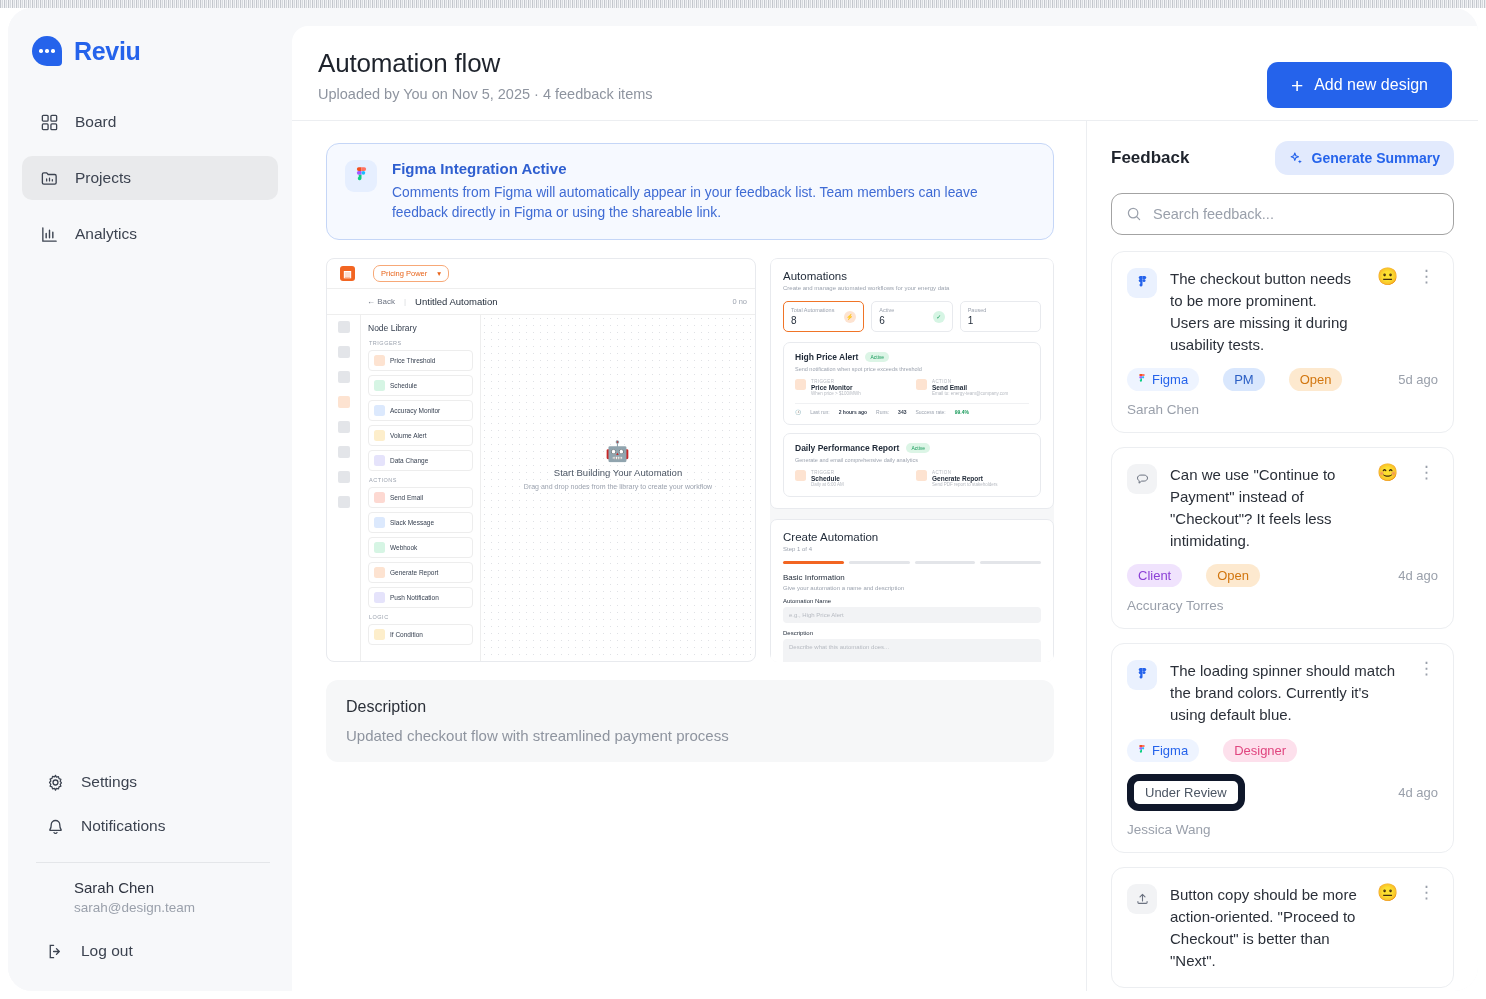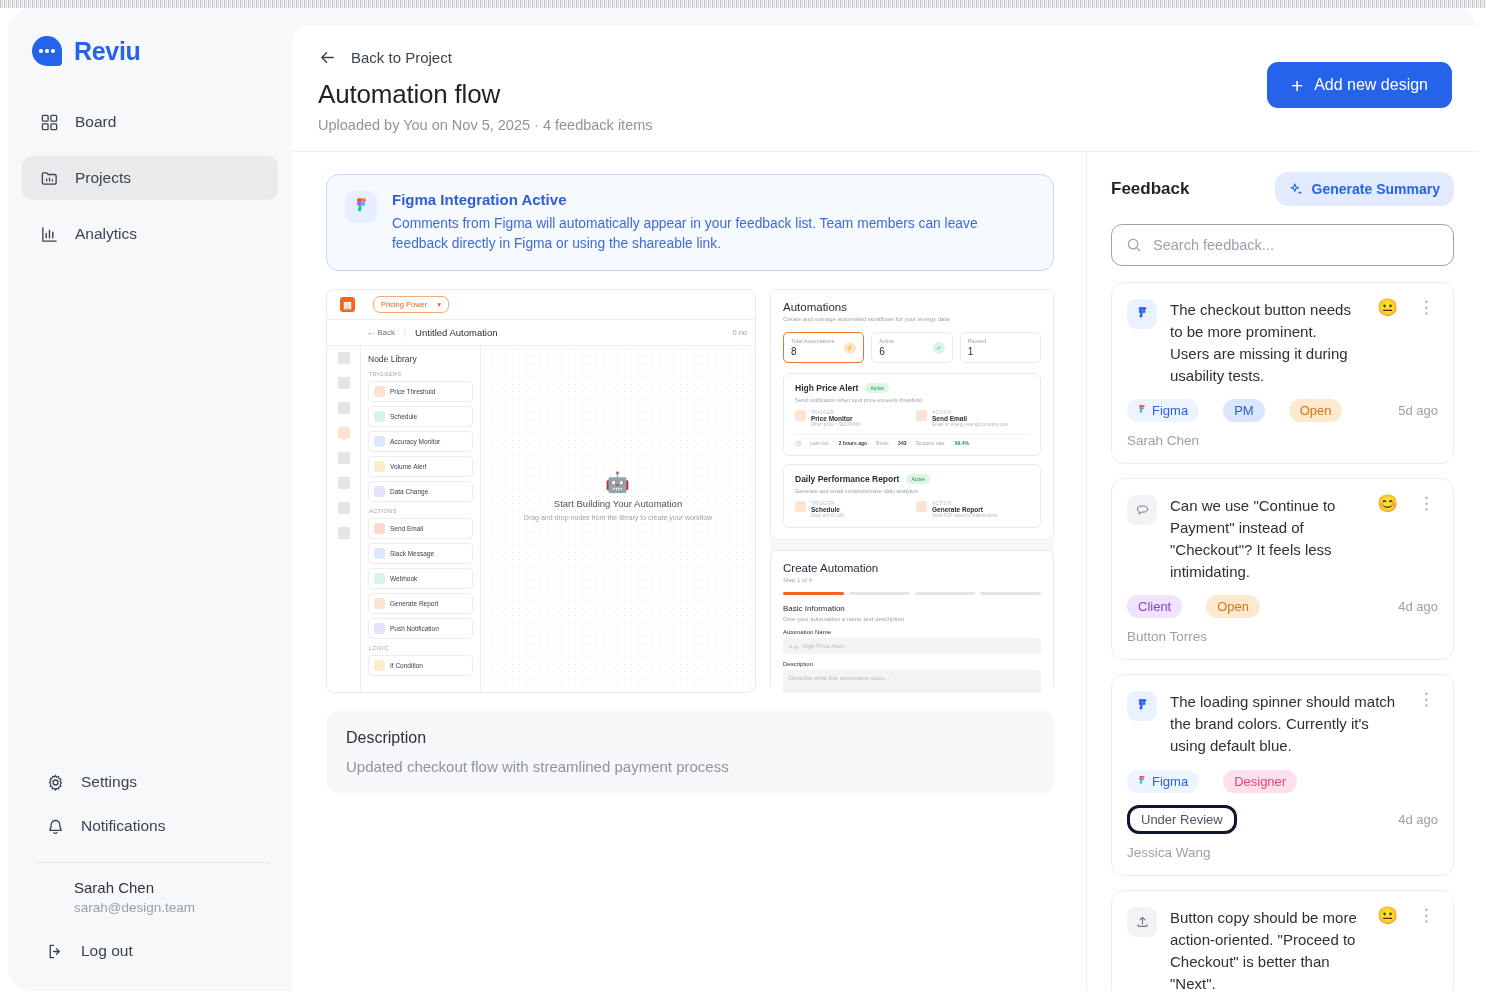--- a/index.html
+++ b/index.html
@@ -150,21 +150,21 @@
   .fc-text { font-size:15px; color:#2b3039; line-height:1.47; }
   .fc-emoji { font-size:17px; line-height:1; margin-left:6px; }
   .fc-menu { color:#9aa0ab; font-size:17px; line-height:.8; cursor:pointer; letter-spacing:0; padding:2px 3px 0 6px;}
   .tags { display:flex; flex-wrap:wrap; align-items:center; gap:24px; margin-top:12px; }
   .tag { font-size:13px; border-radius:12px; padding:4px 11px; display:inline-flex; align-items:center; gap:6px; }
   .tag.figma { background:#eef4ff; color:#2563eb; }
   .tag.pm { background:#d9e7fd; color:#2b5fc4; }
   .tag.open { background:#fde9cf; color:#d2760f; }
   .tag.client { background:#f0e3fd; color:#8b3fd6; }
   .tag.designer { background:#fde0ec; color:#e0457f; }
-  .tag.review { background:#fff; border:3px solid #0f172a; color:#4b5563; }
+  .tag.review { background:#fff; border:7px solid #0f172a; color:#4b5563; }
   .tag-time { font-size:13px; color:#9aa0ab; margin-left:auto; }
   .fc-author { font-size:13.5px; color:#9aa0ab; margin-top:11px; }
 </style>
 </head>
 <body>
 
 <div class="noise-top"></div>
 
 <div class="window">
 
@@ -234,26 +234,20 @@
             <path d="M8 3.5H4.5v13H8" stroke="#3c4350" stroke-width="1.4" stroke-linecap="round"></path>
             <path d="M11 7l3 3-3 3M14 10H8" stroke="#3c4350" stroke-width="1.4" stroke-linecap="round" stroke-linejoin="round"></path>
           </svg>
         <span>Log out</span>
       </div>
     </div>
   </aside>
 
   <main class="main">
     <div class="main-head">
-      <div class="back-row">
-        <svg width="19" height="19" viewBox="0 0 20 20" fill="none">
-            <path d="M16 10H4M9 5l-5 5 5 5" stroke="#3c4350" stroke-width="1.5" stroke-linecap="round" stroke-linejoin="round"></path>
-          </svg>
-        <span>Back to Project</span>
-      </div>
       <h1 class="page-title">Automation flow</h1>
       <div class="page-sub">Uploaded by You on Nov 5, 2025 · 4 feedback items</div>
       <button class="add-btn">
         <span class="plus">+</span>
         <span>Add new design</span>
       </button>
     </div>
 
     <div class="body-split">
 
@@ -541,21 +535,21 @@
               <span class="fc-text">Can we use "Continue to Payment" instead of "Checkout"? It feels less intimidating.</span>
             </div>
             <div class="fc-emoji">😊</div>
             <div class="fc-menu">⋮</div>
           </div>
           <div class="tags">
             <span class="tag client">Client</span>
             <span class="tag open">Open</span>
             <span class="tag-time">4d ago</span>
           </div>
-          <div class="fc-author">Button Torres</div>
+          <div class="fc-author">Accuracy Torres</div>
         </div>
 
         <div class="fcard">
           <div class="fc-top">
             <div class="fc-src figma">
               <svg width="11" height="15" viewBox="0 0 14 20">
                   <path d="M4 0h3v4H4a2 2 0 0 1 0-4z" fill="#2563eb"></path>
                   <path d="M7 0h3a2 2 0 0 1 0 4H7z" fill="#2563eb"></path>
                   <path d="M4 4h3v4H4a2 2 0 0 1 0-4z" fill="#2563eb"></path>
                   <path d="M9 4a2 2 0 1 1 0 4 2 2 0 0 1 0-4z" fill="#2563eb"></path>

